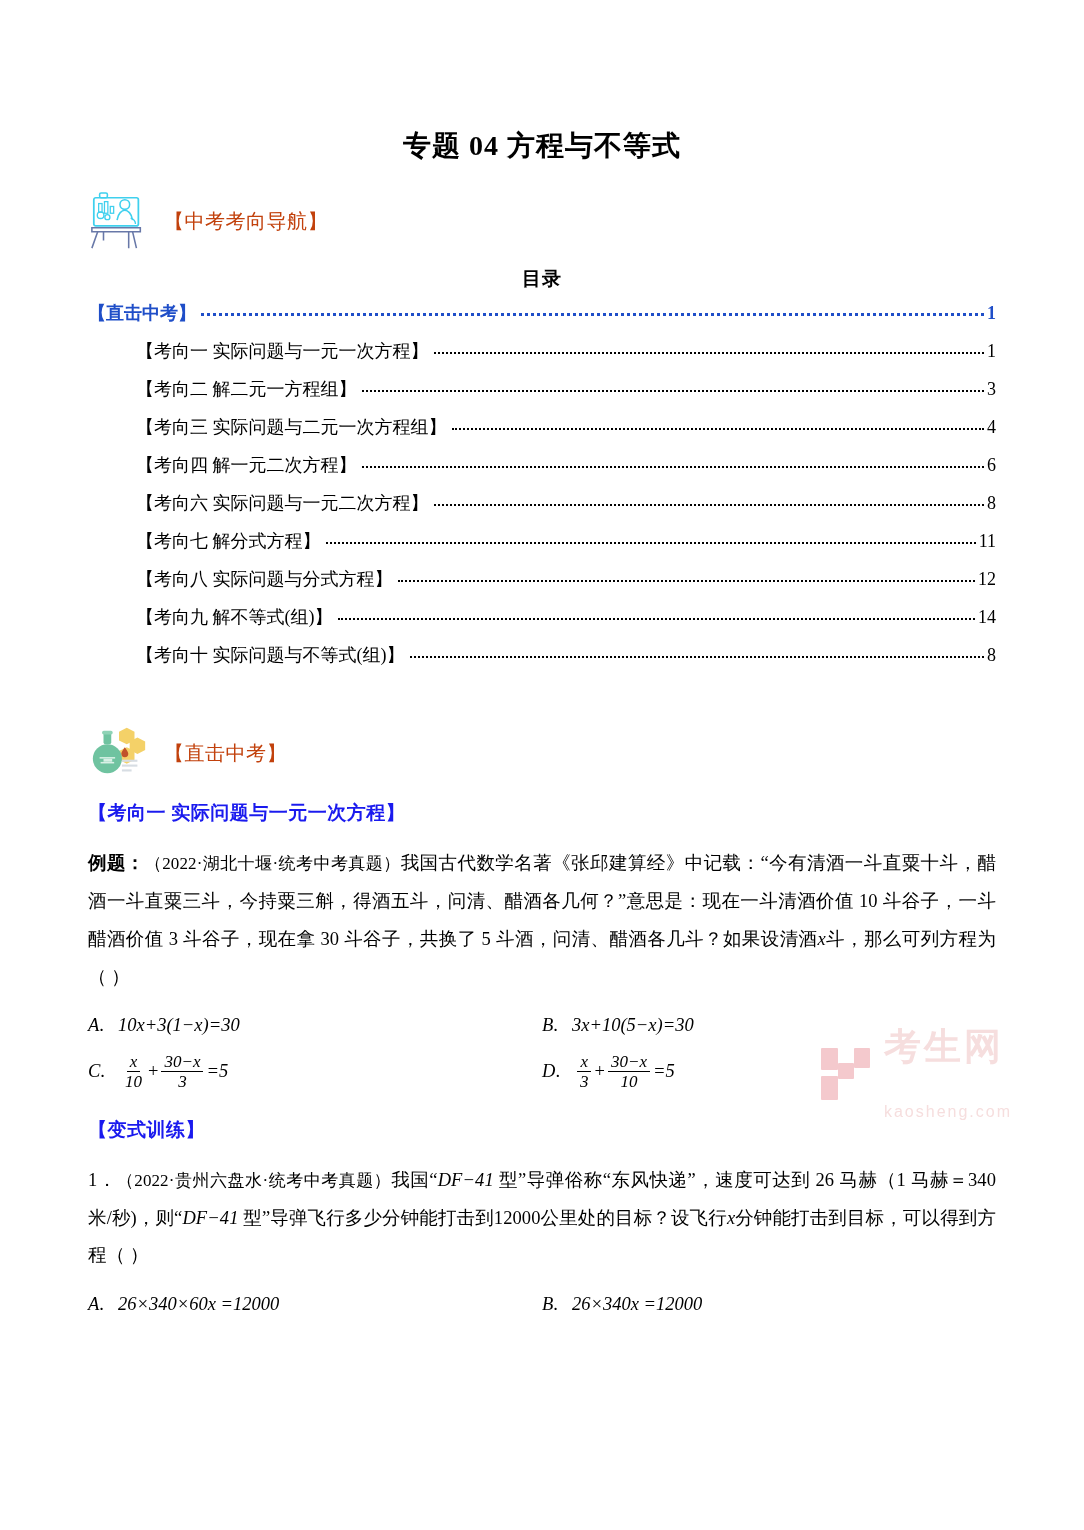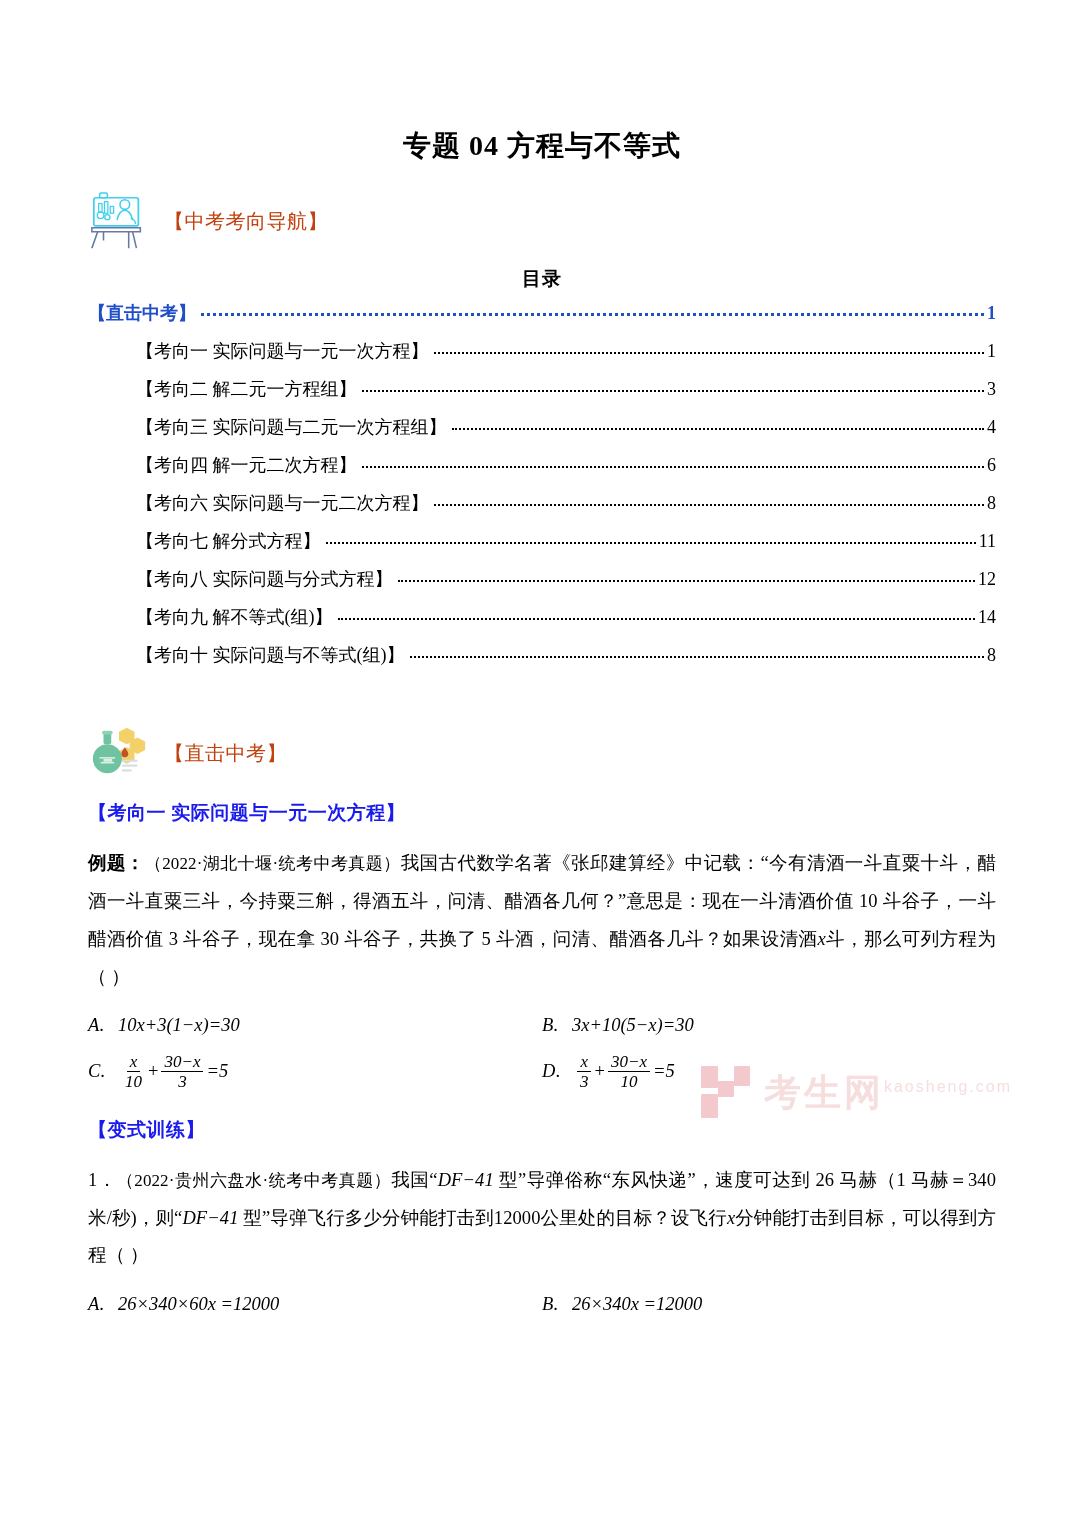--- a/index.html
+++ b/index.html
@@ -143,21 +143,21 @@
   .watermark {
     position: absolute;
     right: 72px;
     bottom: 22px;
     display: flex;
     align-items: center;
     gap: 11px;
     opacity: 1;
   }
   .wm-mark { width: 54px; height: 56px; }
-  .wm-text { display: flex; flex-direction: row; line-height: 1; }
+  .wm-text { display: flex; flex-direction: column; line-height: 1; gap: 34px; }
   .wm-cn {
     font-size: 37px;
     color: #f6dede;
     font-weight: bold;
     letter-spacing: 3px;
     font-family: "Liberation Sans", sans-serif;
   }
   .wm-en {
     font-size: 16px;
     color: #f6dede;

